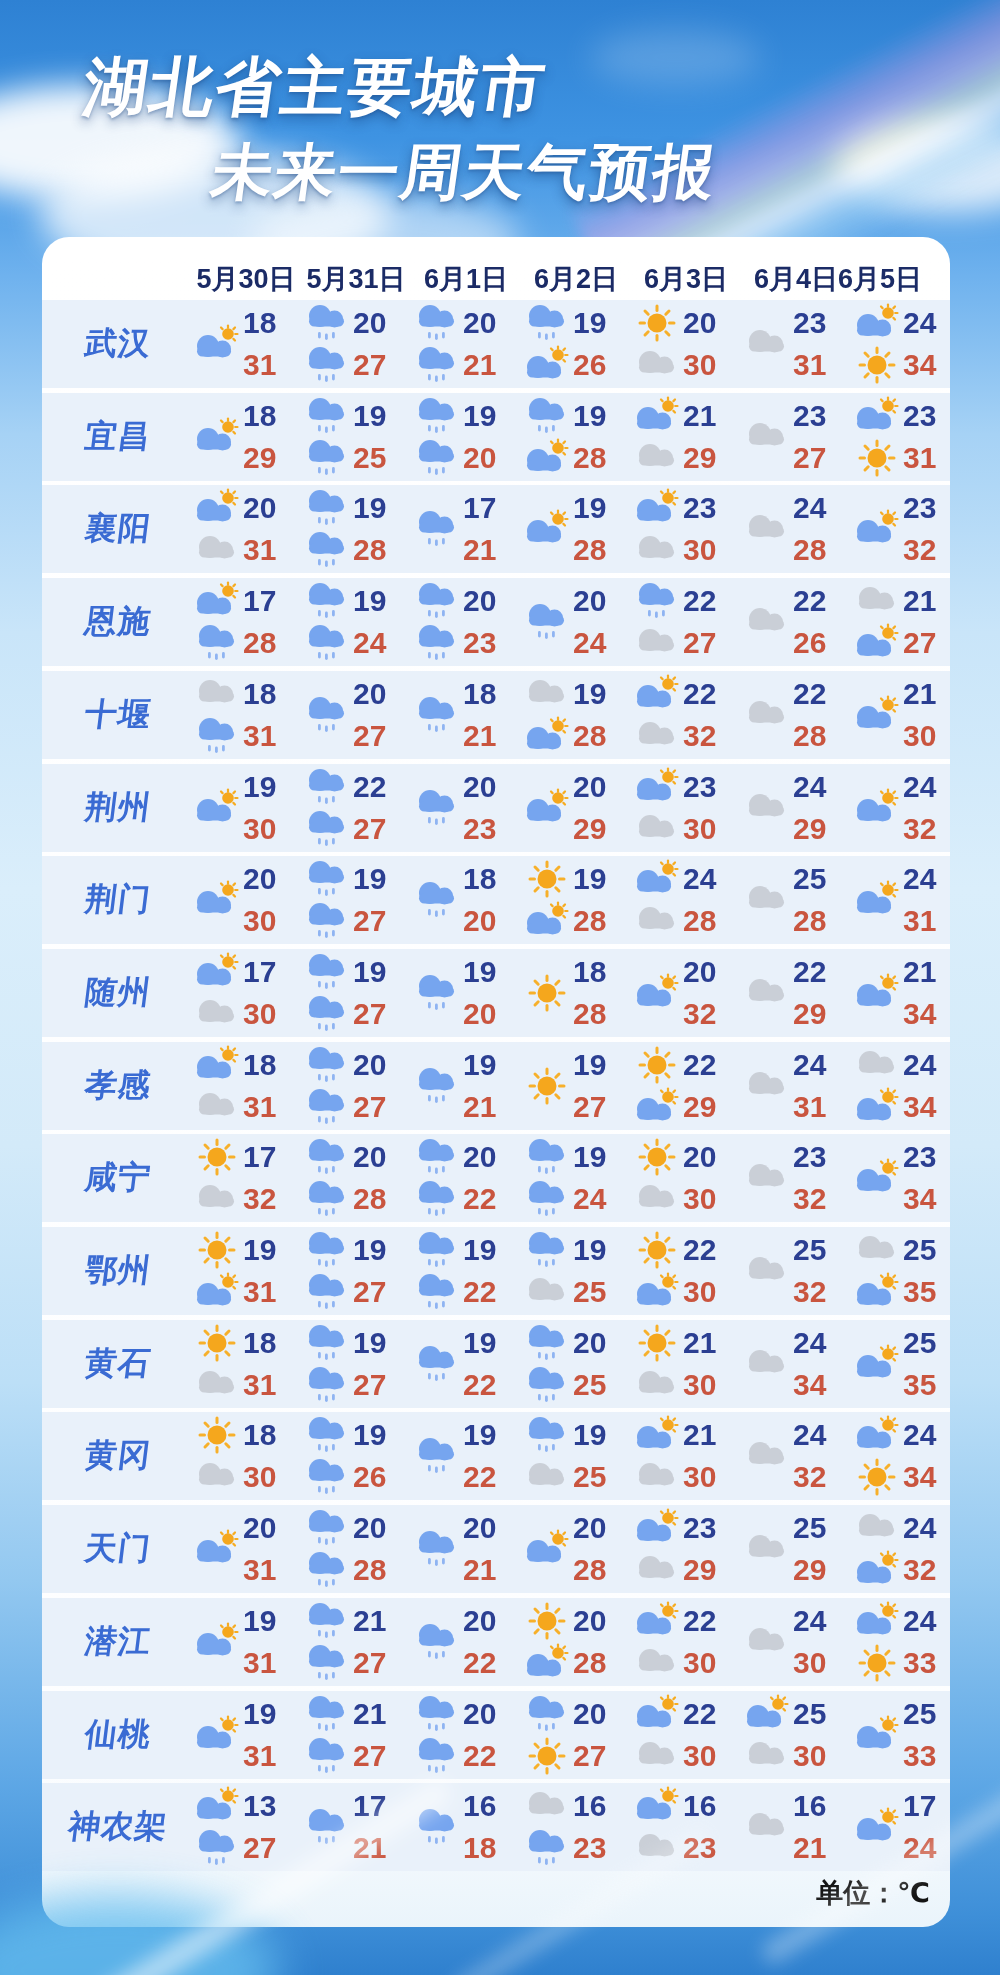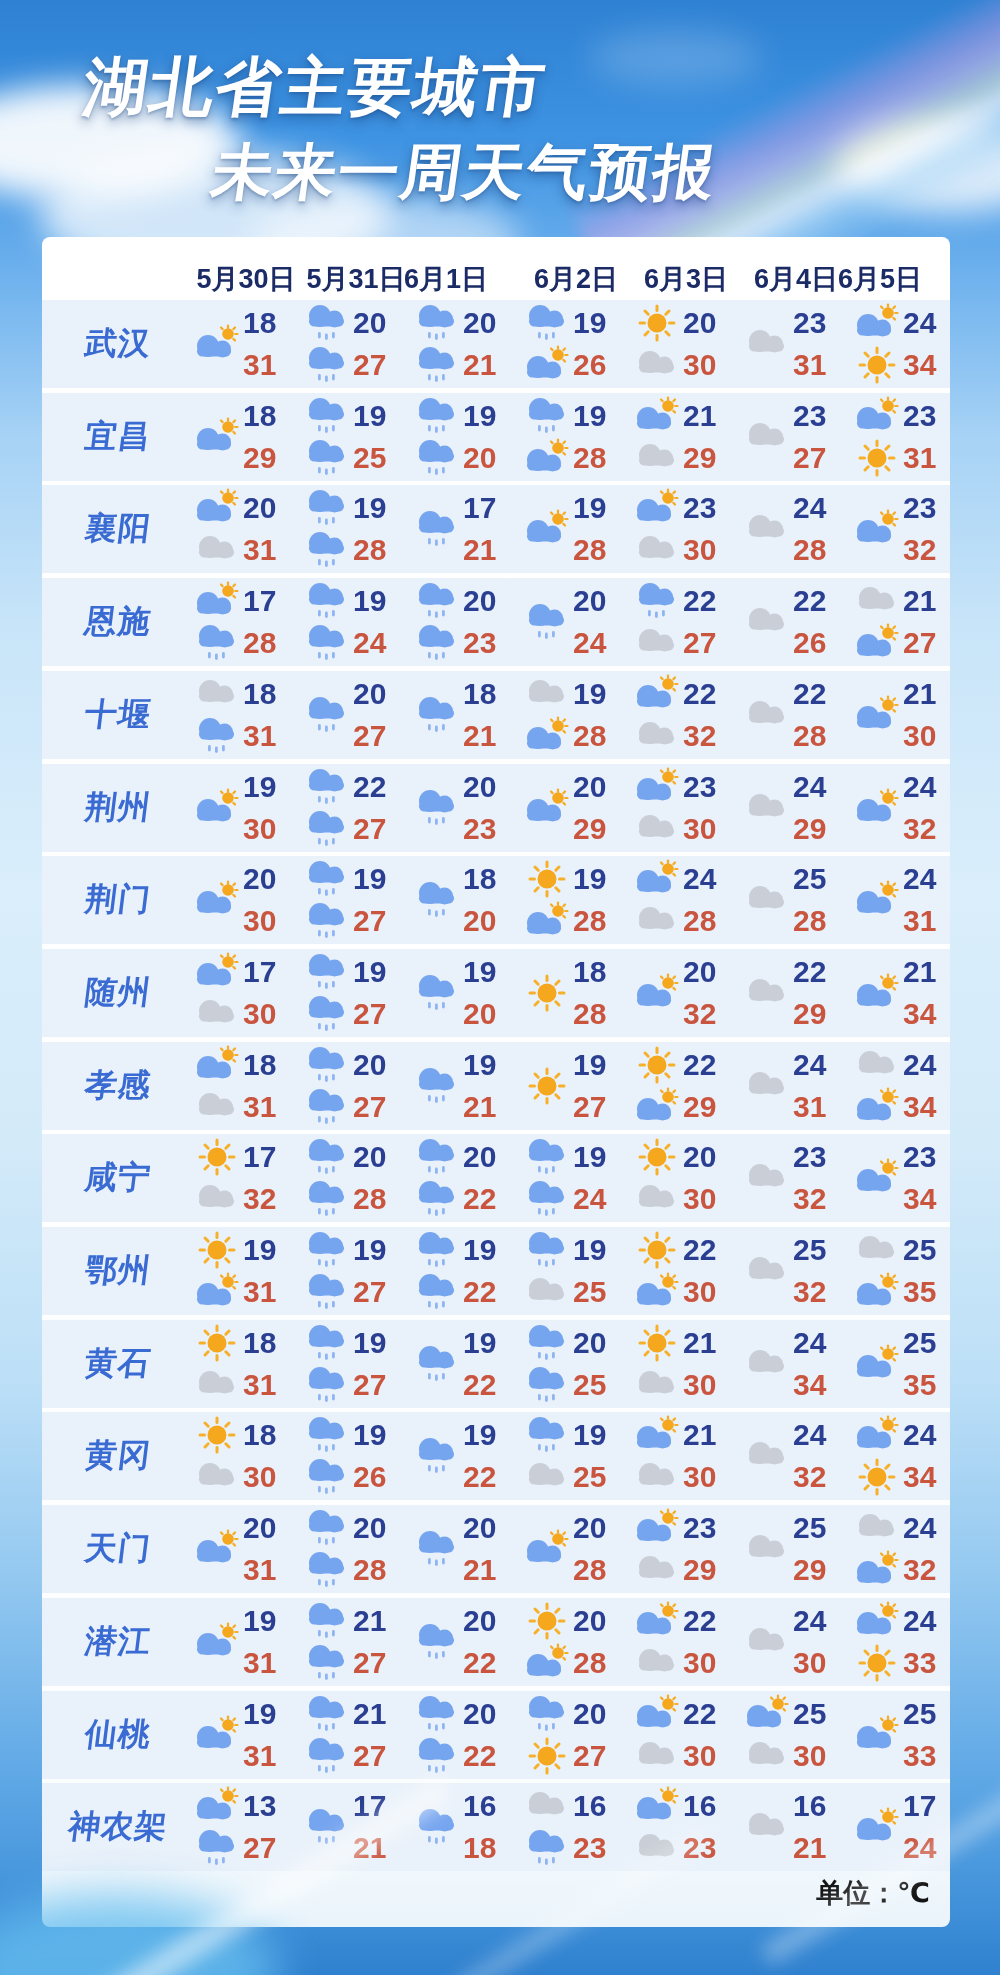--- a/index.html
+++ b/index.html
@@ -26,21 +26,21 @@
   .s3{left:740px;top:1862px;width:320px;height:22px;opacity:.6;}
   .aqua{position:absolute;left:-50px;top:1895px;width:330px;height:150px;
     background:#66BEEF;filter:blur(22px);opacity:.8;border-radius:50%;}
   .t1,.t2{position:absolute;color:#fff;font-weight:900;transform:skewX(-8deg);
     letter-spacing:2px;white-space:nowrap;
     text-shadow:0 5px 12px rgba(20,60,120,.45),0 2px 3px rgba(30,70,130,.35);}
   .t1{left:84px;top:44px;font-size:64px;}
   .t2{left:212px;top:132px;font-size:61px;}
   #panel{position:absolute;left:42px;top:237px;width:908px;height:1690px;
     background:linear-gradient(180deg,#FFFFFF 0%,#FDFEFF 90%,#EAF4FB 100%);
-    border-radius:8px;}
+    border-radius:27px;}
   #dates-row{position:absolute;left:0;top:24px;width:100%;height:36px;}
   .date{position:absolute;width:108px;text-align:center;font-size:27px;
     font-weight:800;color:#1B2B66;line-height:36px;}
   #rows{position:absolute;left:0;top:0;width:100%;height:100%;}
   .row{position:absolute;left:0;width:908px;height:88px;background:#E9F1FA;}
   .city{position:absolute;left:6px;top:0;width:140px;height:88px;display:flex;
     align-items:center;justify-content:center;font-size:32px;font-weight:900;
     color:#3A6BD3;transform:skewX(-7deg);letter-spacing:1px;white-space:nowrap;}
   .cell{position:absolute;top:0;width:110px;height:88px;}
   .wicon{position:absolute;left:0;width:46px;height:40px;}
@@ -67,21 +67,21 @@
   <div class="cloud c5"></div>
   <div class="rainbow"></div>
 
   <div class="t1">湖北省主要城市</div>
   <div class="t2">未来一周天气预报</div>
 
   <div id="panel">
     <div id="dates-row">
         <span class="date" style="left: 150px;">5月30日</span>
         <span class="date" style="left: 260px;">5月31日</span>
-        <span class="date" style="left: 350px;">6月1日</span>
+        <span class="date" style="left: 370px;">6月1日</span>
         <span class="date" style="left: 480px; text-align: center;">6月2日</span>
         <span class="date" style="left: 590px;">6月3日</span>
         <span class="date" style="left: 700px;">6月4日</span>
         <span class="date" style="left: 784px;">6月5日</span>
       </div>
     <div id="rows">
         <div class="row" style="top: 63px;">
           <div class="city">武汉</div>
           <div class="cell" style="left: 152px;">
             <span class="wicon s"><svg width="46" height="40" viewBox="0 0 46 40">

